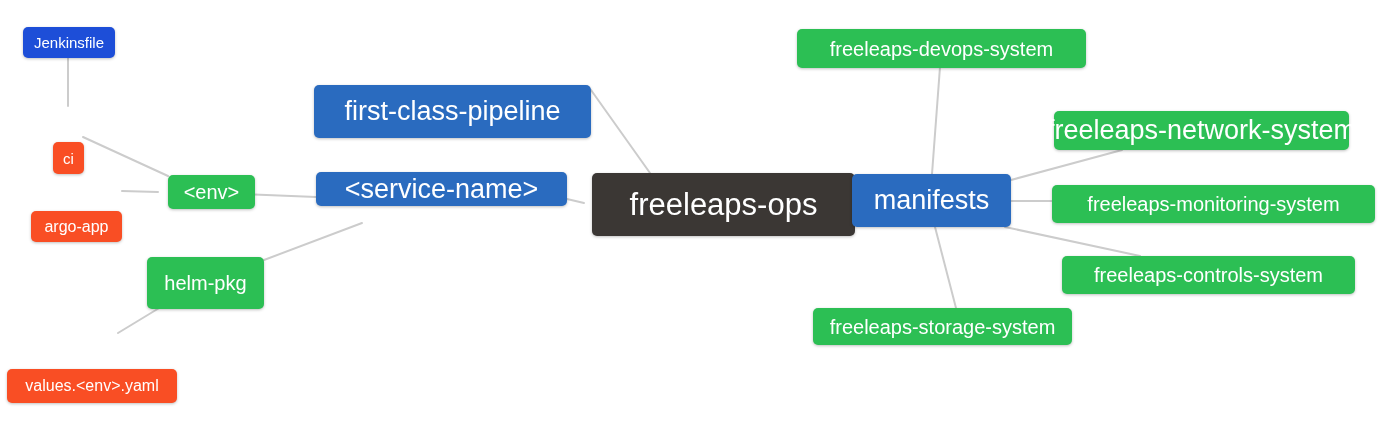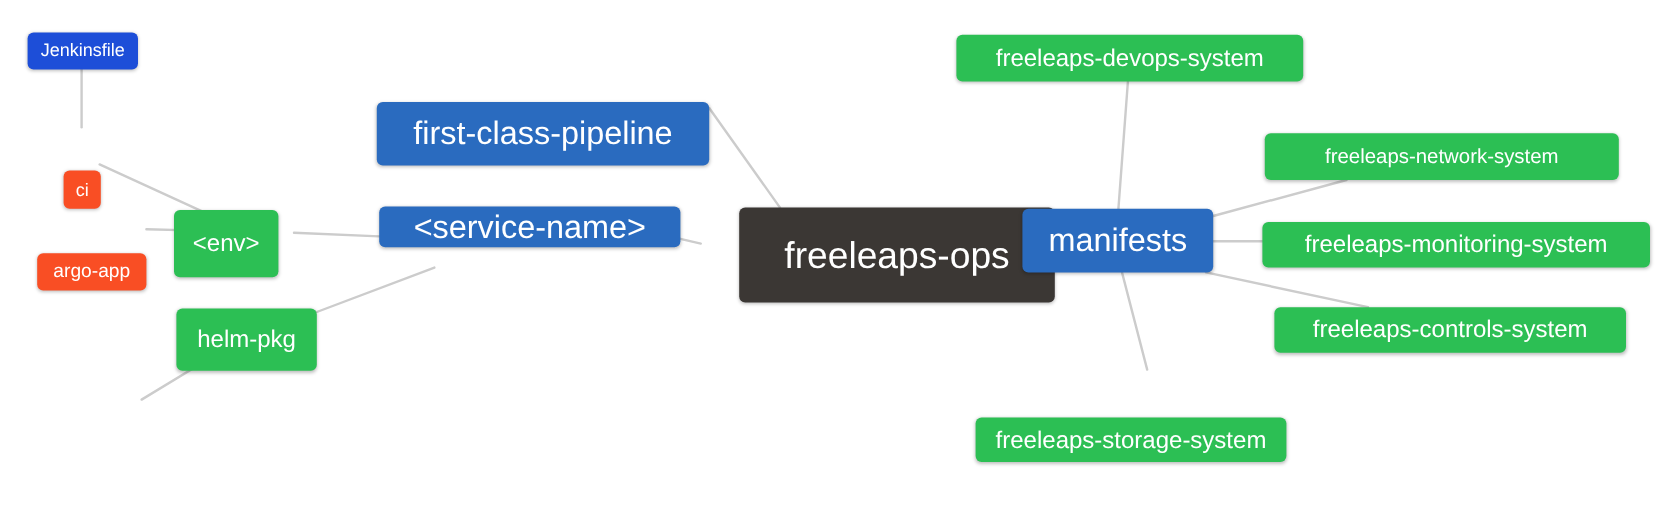--- a/index.html
+++ b/index.html
@@ -47,25 +47,26 @@
     <line x1="932" y1="174" x2="940" y2="67"></line>
     <line x1="1011" y1="180" x2="1122" y2="150"></line>
     <line x1="1011" y1="201" x2="1052" y2="201"></line>
     <line x1="1005" y1="227" x2="1140" y2="256"></line>
     <line x1="935" y1="227" x2="956" y2="308"></line>
   </svg>
 
   <div class="node c-orange" style="left:23px;  top:27px;  width:92px;  height:31px; font-size:15px;">Jenkinsfile</div>
   <div class="node c-red" style="left:53px;  top:106px; width:31px;  height:32px; font-size:15px;">ci</div>
   <div class="node c-red" style="left:31px;  top:175px; width:91px;  height:31px; font-size:16px;">argo-app</div>
-  <div class="node c-green" style="left:145px; top:175px; width:87px;  height:56px; font-size:20px;">&lt;env&gt;</div>
+  <div class="node c-green" style="left:168px; top:175px; width:87px;  height:34px; font-size:20px;">&lt;env&gt;</div>
   <div class="node c-green" style="left:147px; top:257px; width:117px; height:52px; font-size:20px;">helm-pkg</div>
+  <div class="node c-red" style="left:7px;   top:333px; width:170px; height:34px; font-size:16px;">values.&lt;env&gt;.yaml</div>
   <div class="node c-blue" style="left:314px; top:37px;  width:277px; height:53px; font-size:27px;margin-top:48px;">first-class-pipeline</div>
   <div class="node c-blue" style="left:316px; top:172px; width:251px; height:34px; font-size:27px;">&lt;service-name&gt;</div>
-  <div class="node c-dark" style="left:616px; top:173px; width:263px; height:79px; font-size:31px;">freeleaps-ops</div>
+  <div class="node c-dark" style="left:592px; top:173px; width:263px; height:63px; font-size:31px;">freeleaps-ops</div>
   <div class="node c-blue" style="left:852px; top:174px; width:159px; height:53px; font-size:27px;">manifests</div>
   <div class="node c-green" style="left:797px; top:29px;  width:289px; height:39px; font-size:20px;">freeleaps-devops-system</div>
-  <div class="node c-green" style="left:1054px;top:111px; width:295px; height:39px; font-size:17px;text-align:center;">freeleaps-network-system</div>
+  <div class="node c-green" style="left:1054px;top:111px; width:295px; height:39px; font-size:27px;text-align:center;">freeleaps-network-system</div>
   <div class="node c-green" style="left:1052px;top:185px; width:323px; height:38px; font-size:20px;">freeleaps-monitoring-system</div>
   <div class="node c-green" style="left:1062px;top:256px; width:293px; height:38px; font-size:20px;">freeleaps-controls-system</div>
-  <div class="node c-green" style="left:813px; top:308px; width:259px; height:37px; font-size:20px;margin-top:40px;">freeleaps-storage-system</div>
+  <div class="node c-green" style="left:813px; top:308px; width:259px; height:37px; font-size:20px;">freeleaps-storage-system</div>
 
 </div>
 
 </body></html>

